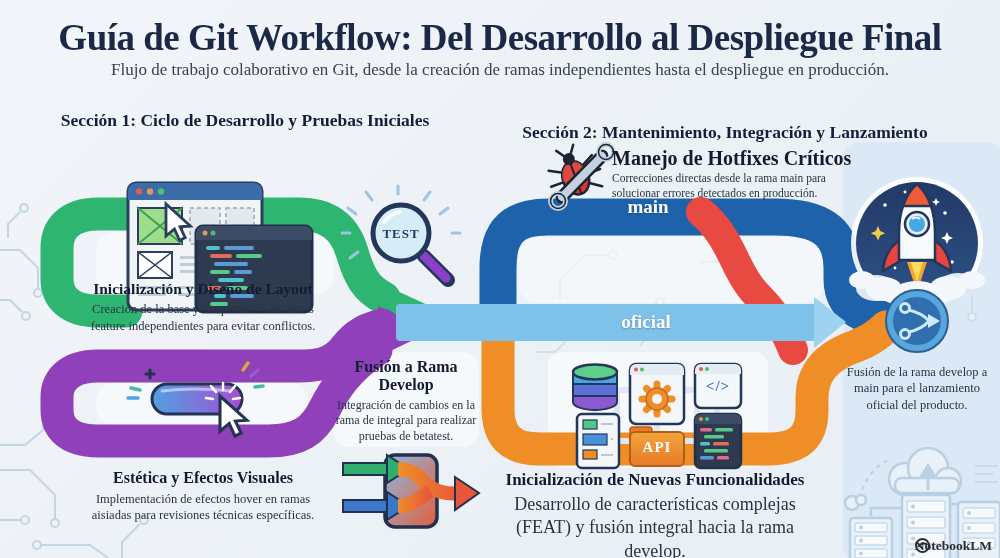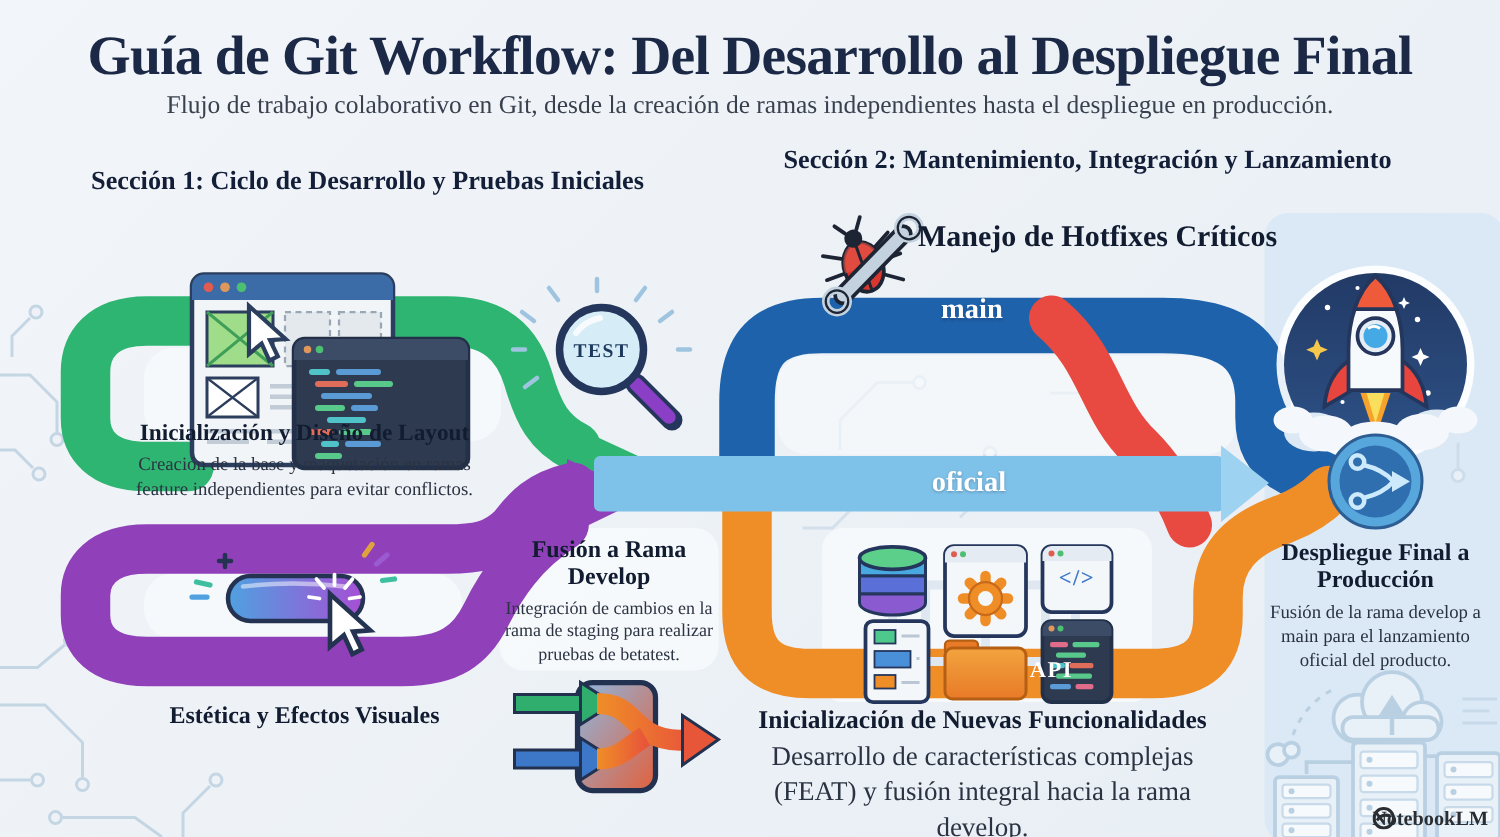--- a/index.html
+++ b/index.html
@@ -412,55 +412,56 @@
     <circle cx="905" cy="334" r="4.5" fill="#2f6fb0" stroke="#cdeafc" stroke-width="3"></circle>
     <polygon points="928,314 940,321 928,328" fill="#cdeafc"></polygon>
   </g>
 
 </svg>
 
 <div class="txt title center" style="left:0;top:16px;width:1000px;">Guía de Git Workflow: Del Desarrollo al Despliegue Final</div>
 <div class="txt subtitle center" style="left:0;top:60px;width:1000px;">Flujo de trabajo colaborativo en Git, desde la creación de ramas independientes hasta el despliegue en producción.</div>
 
 <div class="txt section-hdr center" style="left:20px;top:110px;width:450px;">Sección 1: Ciclo de Desarrollo y Pruebas Iniciales</div>
-<div class="txt section-hdr center" style="left:495px;top:96px;width:460px;">Sección 2: Mantenimiento, Integración y Lanzamiento</div>
+<div class="txt section-hdr center" style="left:495px;top:122px;width:460px;">Sección 2: Mantenimiento, Integración y Lanzamiento</div>
 
 <div class="txt center" style="left:83px;top:280px;width:240px;">
   <div class="blk-title" style="font-size:15.5px;">Inicialización y Diseño de Layout</div>
   <div class="blk-body">Creación de la base y maquetación en ramas feature independientes para evitar conflictos.</div>
 </div>
 
 <div class="txt center" style="left:83px;top:469px;width:240px;">
   <div class="blk-title">Estética y Efectos Visuales</div>
+  <div class="blk-body">Implementación de efectos hover en ramas aisiadas para revisiones técnicas específicas.</div>
 </div>
 
 <div class="txt center" style="left:330px;top:358px;width:152px;">
   <div class="blk-title">Fusión a Rama Develop</div>
-  <div class="blk-body" style="font-size:12px;">Integración de cambios en la rama de staging para realizar pruebas de betatest.</div>
+  <div class="blk-body" style="font-size:12px;">Integración de cambios en la rama de integral para realizar pruebas de betatest.</div>
 </div>
 
 <div class="txt" style="left:612px;top:147px;width:240px;">
   <div class="blk-title" style="font-size:20px;">Manejo de Hotfixes Críticos</div>
+  <div class="blk-body" style="font-size:11.5px;margin-top:2px;">Correcciones directas desde la rama main para solucionar errores detectados en producción.</div>
 </div>
 
 <div class="txt center" style="left:505px;top:470px;width:300px;">
   <div class="blk-title" style="font-size:17px;">Inicialización de Nuevas Funcionalidades</div>
   <div class="blk-body" style="font-size:18px;">Desarrollo de características complejas (FEAT) y fusión integral hacia la rama develop.</div>
 </div>
 
 <div class="txt center" style="left:837px;top:360px;width:160px;">
-  <div class="blk-title">Despliegue Final a Producción</div>
   <div class="blk-body">Fusión de la rama develop a main para el lanzamiento oficial del producto.</div>
 </div>
 
 <div class="txt pipe-label center" style="left:598px;top:196px;width:100px;">main</div>
 <div class="txt pipe-label center" style="left:596px;top:311px;width:100px;">oficial</div>
 
 <div class="txt test-label center" style="left:373px;top:226px;width:56px;">TEST</div>
-<div class="txt api-label center" style="left:632px;top:439px;width:50px;padding-left:44px;">API</div>
+<div class="txt api-label center" style="left:632px;top:439px;width:50px;">API</div>
 <div class="txt code-glyph center" style="left:698px;top:378px;width:40px;">&lt;/&gt;</div>
 
 <div class="brand">
   <svg width="15" height="15" viewBox="0 0 15 15">
     <circle cx="7.5" cy="7.5" r="6.5" fill="none" stroke="#2a2e33" stroke-width="2"></circle>
     <path d="M 3 9 Q 6 4 12 6" stroke="#2a2e33" stroke-width="2" fill="none"></path>
   </svg>
   <span>NotebookLM</span>
 </div>
 

